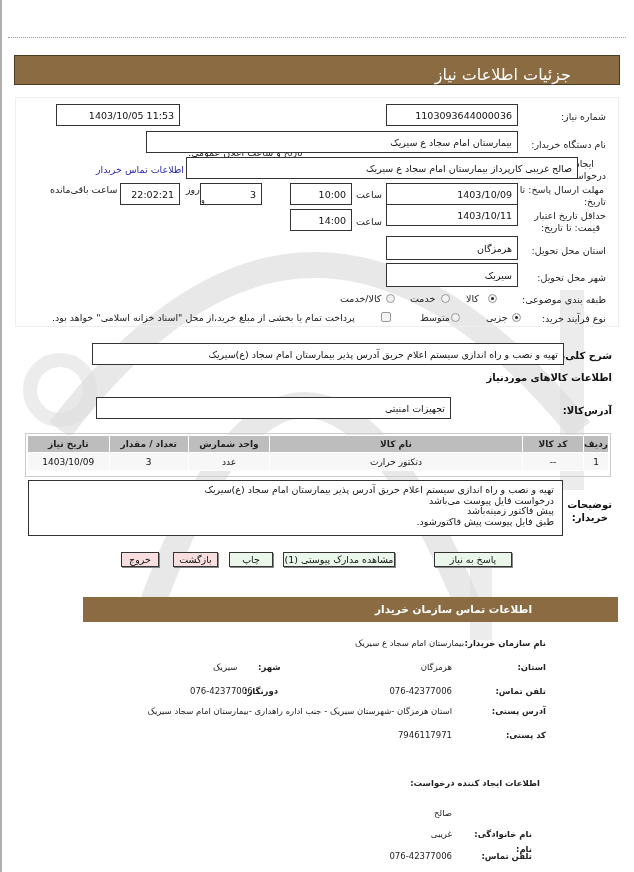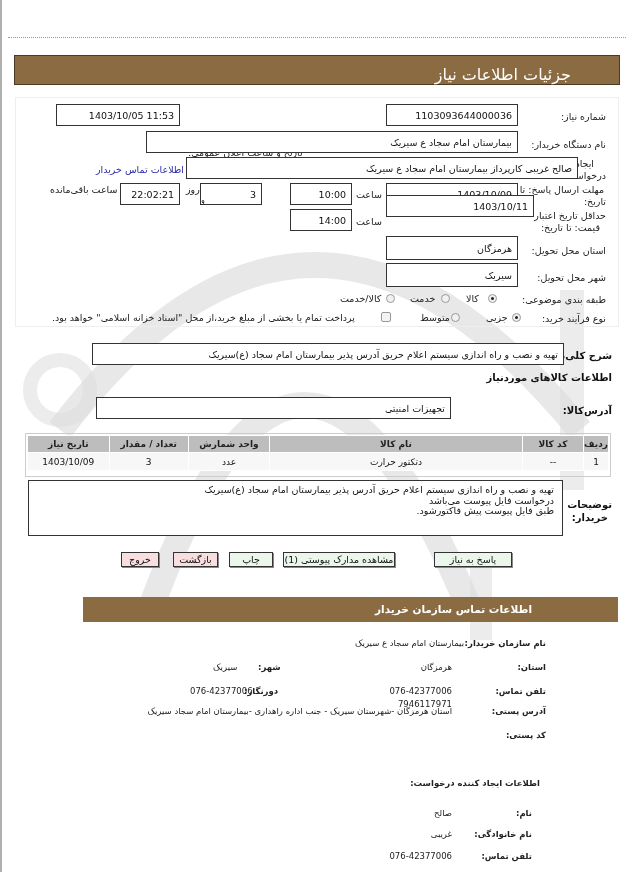--- a/index.html
+++ b/index.html
@@ -87,21 +87,21 @@
 <div class="lbl" style="left:356px; top:189px;">ساعت</div>
 <div class="box" style="left:290px; top:183px; width:62px; height:22px;">10:00</div>
 <div class="box" style="left:200px; top:183px; width:62px; height:22px;">3</div>
 <div class="lbl" style="left:186px; top:184px;">روز</div>
 <div class="lbl" style="left:201px; top:196px; font-size:8px;">و</div>
 <div class="box" style="left:120px; top:183px; width:60px; height:22px;">22:02:21</div>
 <div class="lbl" style="left:50px; top:184px;">ساعت باقی‌مانده</div>
 
 <div class="lbl" style="right:28px; top:210px;">حداقل تاریخ اعتبار</div>
 <div class="lbl" style="right:34px; top:222px;">قیمت: تا تاریخ:</div>
-<div class="box" style="left:386px; top:195px; width:148px; height:22px;text-align:right;">1403/10/11</div>
+<div class="box" style="left:386px; top:204px; width:132px; height:22px;text-align:right;">1403/10/11</div>
 <div class="lbl" style="left:356px; top:216px;">ساعت</div>
 <div class="box" style="left:290px; top:209px; width:62px; height:22px;">14:00</div>
 
 <div class="lbl" style="right:28px; top:245px;">استان محل تحویل:</div>
 <div class="box rtl" style="left:386px; top:236px; width:132px; height:24px;">هرمزگان</div>
 
 <div class="lbl" style="right:28px; top:272px;">شهر محل تحویل:</div>
 <div class="box rtl" style="left:386px; top:263px; width:132px; height:24px;">سیریک</div>
 
 <div class="lbl" style="right:28px; top:294px;">طبقه بندی موضوعی:</div>
@@ -150,20 +150,21 @@
       <td>1403/10/09</td>
     </tr>
   </tbody>
 </table>
 
 <div class="bold-lbl" style="right:22px; top:499px;">توضیحات</div>
 <div class="bold-lbl" style="right:26px; top:512px;">خریدار:</div>
 <div class="desc-box">
   <div>تهیه و نصب و راه اندازی  سیستم اعلام حریق آدرس پذیر  بیمارستان امام سجاد (ع)سیریک</div>
   <div>درخواست فایل پیوست می‌باشد</div>
+  <div>پیش فاکتور زمینه‌باشد</div>
   <div>طبق فایل پیوست  پیش فاکتورشود.</div>
 </div>
 
 <div class="btn green" style="left:434px; top:552px; width:78px;">پاسخ به نیاز</div>
 <div class="btn green" style="left:283px; top:552px; width:112px;">مشاهده مدارک پیوستی (1)</div>
 <div class="btn green" style="left:229px; top:552px; width:44px;">چاپ</div>
 <div class="btn red" style="left:173px; top:552px; width:45px;">بازگشت</div>
 <div class="btn red" style="left:121px; top:552px; width:38px;">خروج</div>
 
 <div class="header-bar2">
@@ -180,24 +181,24 @@
 
 <div class="c-lbl" style="right:88px; top:686px;">تلفن تماس:</div>
 <div class="c-val" style="right:182px; top:686px;">076-42377006</div>
 <div class="c-lbl" style="left:244px; top:686px;">دورنگار:</div>
 <div class="c-val" style="left:190px; top:686px;">076-42377006</div>
 
 <div class="c-lbl" style="right:88px; top:706px;">آدرس پستی:</div>
 <div class="c-val" style="right:182px; top:706px;">استان هرمزگان -شهرستان سیریک - جنب اداره راهداری -بیمارستان امام سجاد سیریک</div>
 
 <div class="c-lbl" style="right:88px; top:730px;">کد پستی:</div>
-<div class="c-val" style="right:182px; top:699px;">7946117971</div>
+<div class="c-val" style="right:182px; top:730px;">7946117971</div>
 
 <div class="c-lbl" style="right:94px; top:778px;">اطلاعات ایجاد کننده درخواست:</div>
 
-<div class="c-lbl" style="right:102px; top:808px;margin-left:36px;">نام:</div>
+<div class="c-lbl" style="right:102px; top:844px;margin-left:36px;">نام:</div>
 <div class="c-val" style="right:182px; top:808px;">صالح</div>
 
 <div class="c-lbl" style="right:102px; top:829px;margin-left:25px;">نام خانوادگی:</div>
 <div class="c-val" style="right:182px; top:829px;">غریبی</div>
 
 <div class="c-lbl" style="right:102px; top:851px;">تلفن تماس:</div>
 <div class="c-val" style="right:182px; top:851px;">076-42377006</div>
 
 </body></html>

